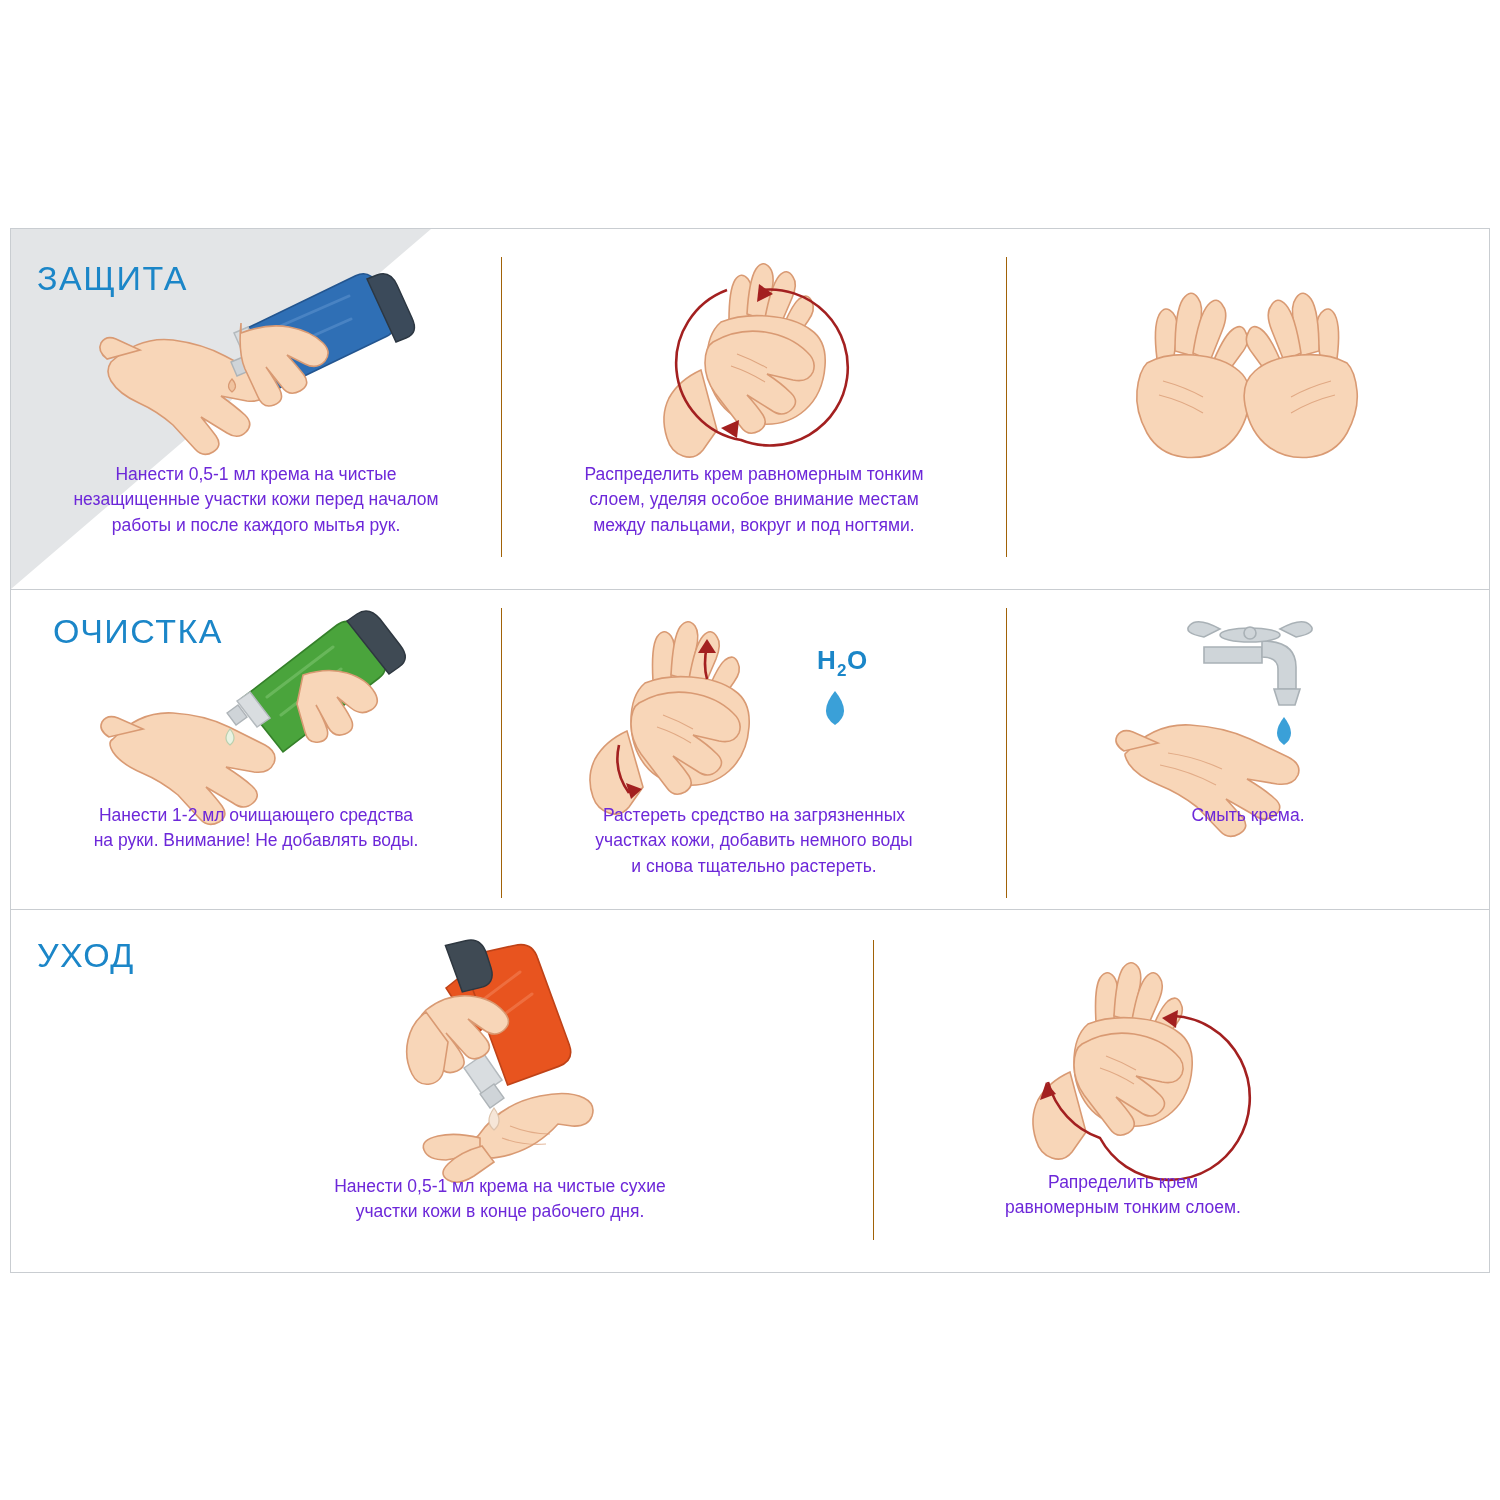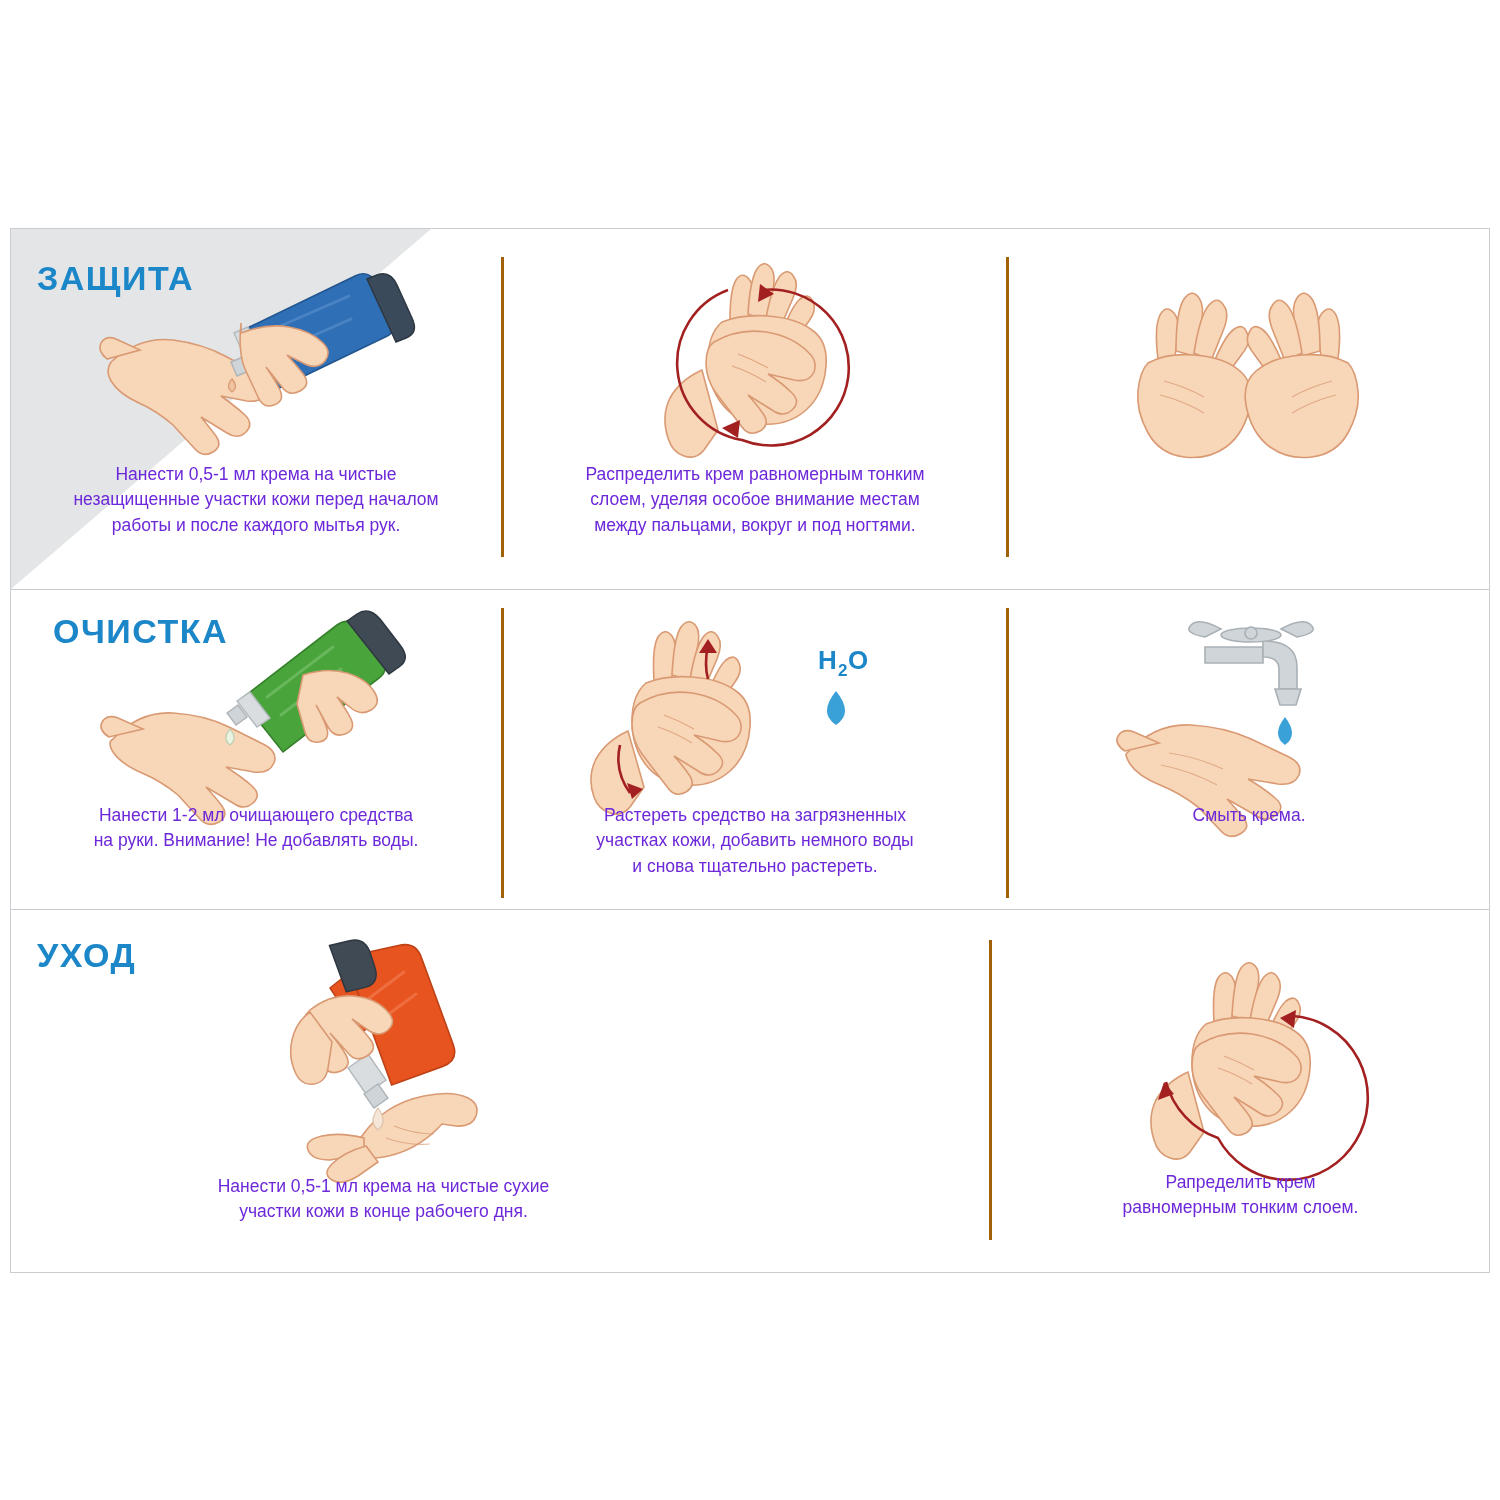--- a/index.html
+++ b/index.html
@@ -35,21 +35,21 @@
     box-sizing:border-box;
   }
   #sec-protect{ top:0; height:360px; }
   #sec-clean  { top:360px; height:320px; border-top:1px solid #c9cdd1; }
   #sec-care   { top:680px; height:365px; border-top:1px solid #c9cdd1; }
 
   .sec-title{
     position:absolute;
     left:26px; top:30px;
     font-size:34px;
-    font-weight:bold;
+    font-weight:normal;
     letter-spacing:1.5px;
     color:#1b86c8;
   }
   #sec-clean .sec-title{ top:22px;margin-left:16px; }
   #sec-care  .sec-title{ top:26px; }
 
   .steps{
     position:absolute;
     left:0; top:0;
     width:100%; height:100%;
@@ -57,21 +57,21 @@
     align-items:flex-start;
   }
   .step{
     position:relative;
     box-sizing:border-box;
     display:flex;
     flex-direction:column;
     align-items:center;
     justify-content:flex-start;
   }
-  .step + .step{ border-left:3px solid #a16207; }
+  .step + .step{ border-left:1px solid #a16207; }
   .art{
     display:flex;
     align-items:flex-end;
     justify-content:center;
     width:100%;
   }
   .caption{
     text-align:center;
     font-size:17.5px;
     line-height:1.45;
@@ -87,21 +87,21 @@
   #sec-protect .step.s3{ width:483px; }
   #sec-protect .art{ height:205px; }
 
   #sec-clean .steps{ padding-top:18px; }
   #sec-clean .step{ height:290px; }
   #sec-clean .step.s1{ width:490px; }
   #sec-clean .step.s2{ width:505px; }
   #sec-clean .step.s3{ width:483px; }
   #sec-clean .art{ height:195px; }
 
-  #sec-care .steps{ padding-top:30px; justify-content:space-between; }
+  #sec-care .steps{ padding-top:30px; justify-content:center; }
   #sec-care .step{ height:300px; }
   #sec-care .step.s1{ width:745px; }
   #sec-care .step.s2{ width:500px; }
   #sec-care .art{ height:230px; }
   #sec-care .step.s1 .caption{ margin-top:4px; }
 
   svg{ display:block; overflow:visible; }
 </style>
 </head>
 <body>

